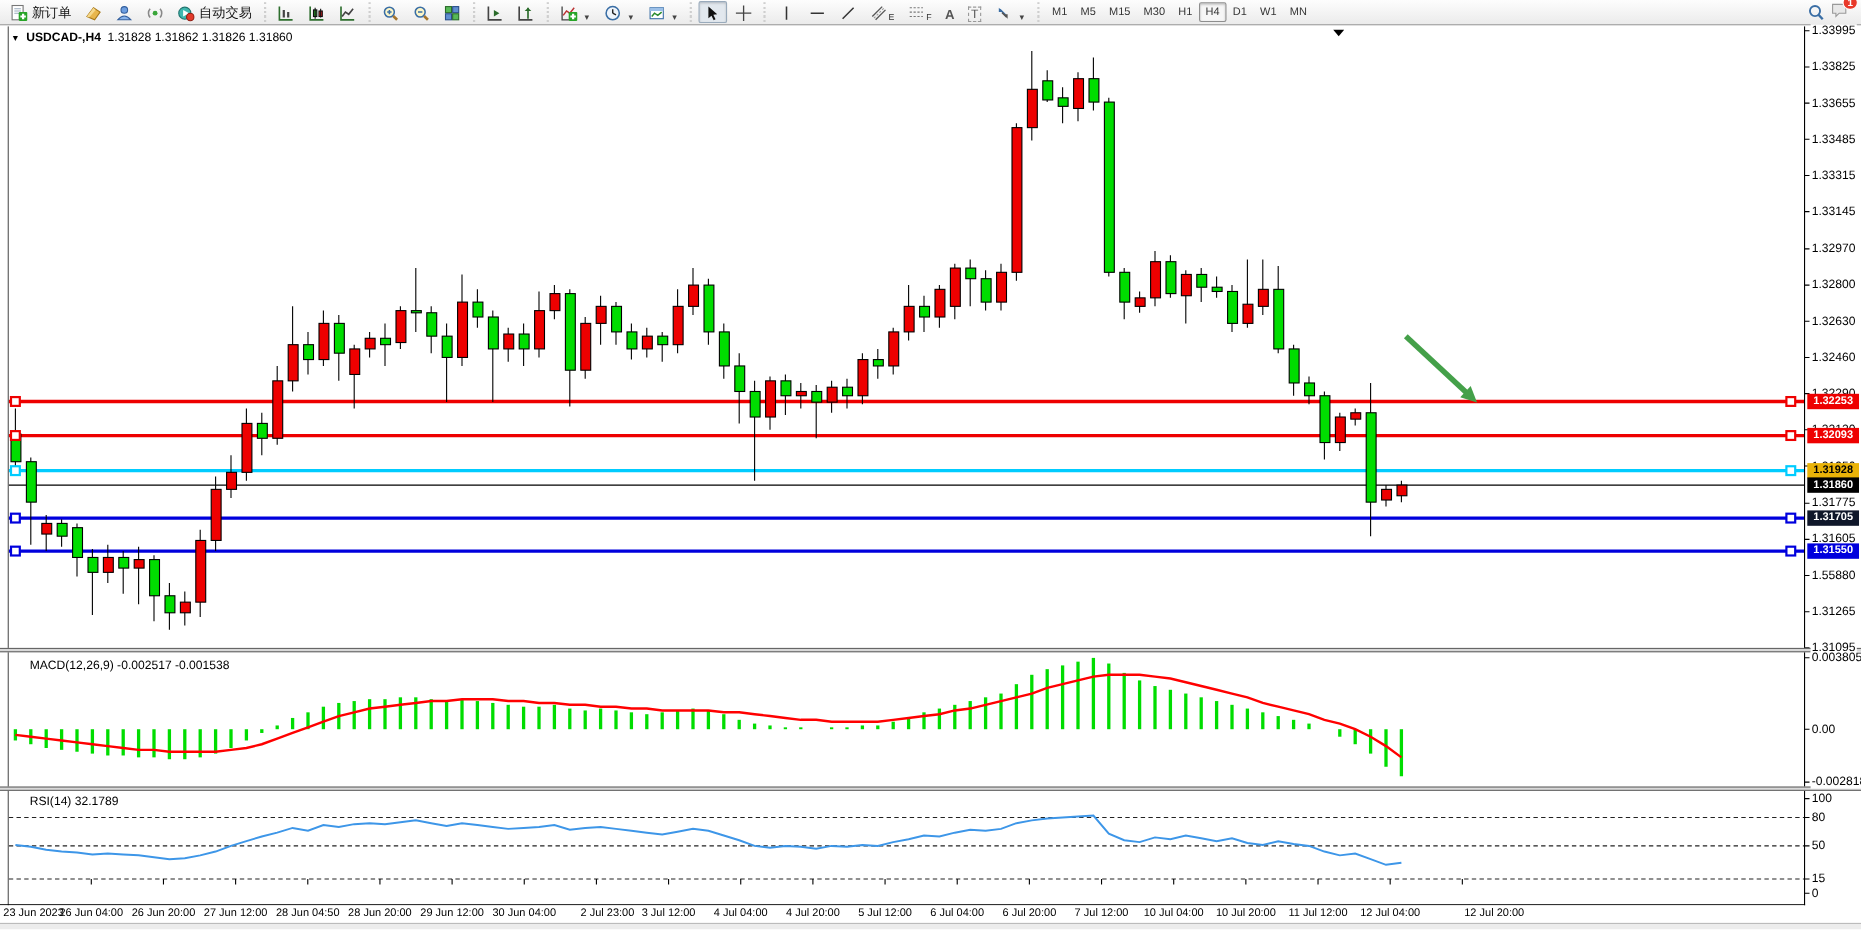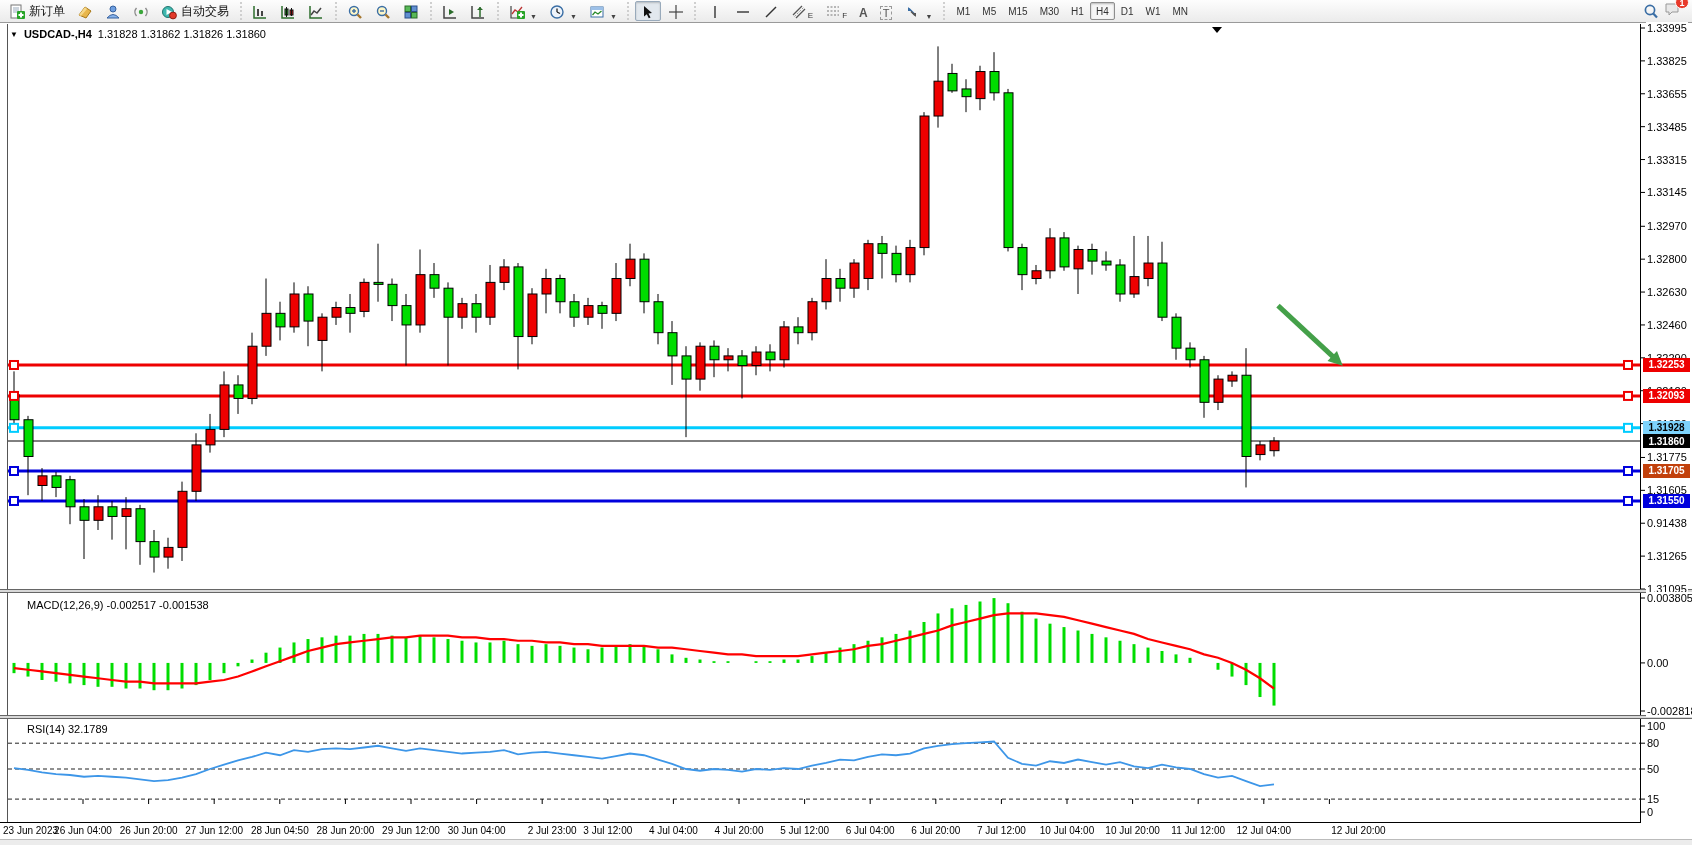--- a/index.html
+++ b/index.html
@@ -664,28 +664,28 @@
         <div class="tick-label" style="top: 168.431px;">1.33145</div>
         <div class="tick-label" style="top: 202.284px;">1.32970</div>
         <div class="tick-label" style="top: 235.171px;">1.32800</div>
         <div class="tick-label" style="top: 268.057px;">1.32630</div>
         <div class="tick-label" style="top: 300.943px;">1.32460</div>
         <div class="tick-label" style="top: 333.829px;">1.32290</div>
         <div class="tick-label" style="top: 366.716px;">1.32120</div>
         <div class="tick-label" style="top: 399.602px;">1.31950</div>
         <div class="tick-label" style="top: 433.455px;">1.31775</div>
         <div class="tick-label" style="top: 466.341px;">1.31605</div>
-        <div class="tick-label" style="top: 499.228px;">0.91438</div>
+        <div class="tick-label" style="top: 499.228px;">1.55880</div>
         <div class="tick-label" style="top: 532.114px;">1.31265</div>
         <div class="tick-label" style="top: 565px;">1.31095</div>
         <div class="chip" style="top: 340.987px; background: rgb(238, 0, 0); color: rgb(255, 255, 255);">1.32253</div>
         <div class="chip" style="top: 371.939px; background: rgb(238, 0, 0); color: rgb(255, 255, 255);">1.32093</div>
-        <div class="chip" style="top: 403.858px; background: #7dd3fc; color: rgb(0, 0, 0);">1.31928</div>
+        <div class="chip" style="top: 403.858px; background: #eab308; color: rgb(0, 0, 0);">1.31928</div>
         <div class="chip" style="top: 417.012px; background: rgb(0, 0, 0); color: rgb(255, 255, 255);">1.31860</div>
-        <div class="chip" style="top: 446.997px; background: #c2410c; color: rgb(255, 255, 255);">1.31705</div>
+        <div class="chip" style="top: 446.997px; background: #0f172a; color: rgb(255, 255, 255);">1.31705</div>
         <div class="chip" style="top: 476.981px; background: rgb(0, 0, 221); color: rgb(255, 255, 255);">1.31550</div>
         <div class="tick-label" style="top: 574px;">0.003805</div>
         <div class="tick-label" style="top: 638.92px;">0.00</div>
         <div class="tick-label" style="top: 687px;">-0.002818</div>
         <div class="tick-label" style="top: 702px;">100</div>
         <div class="tick-label" style="top: 719.2px;">80</div>
         <div class="tick-label" style="top: 745px;">50</div>
         <div class="tick-label" style="top: 775.1px;">15</div>
         <div class="tick-label" style="top: 788px;">0</div>
         <div class="time-label" style="left: 3px;">23 Jun 2023</div>

